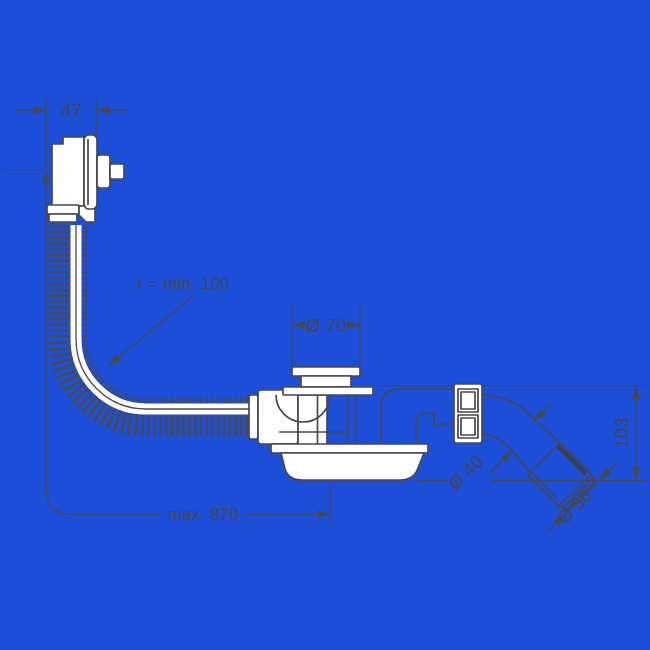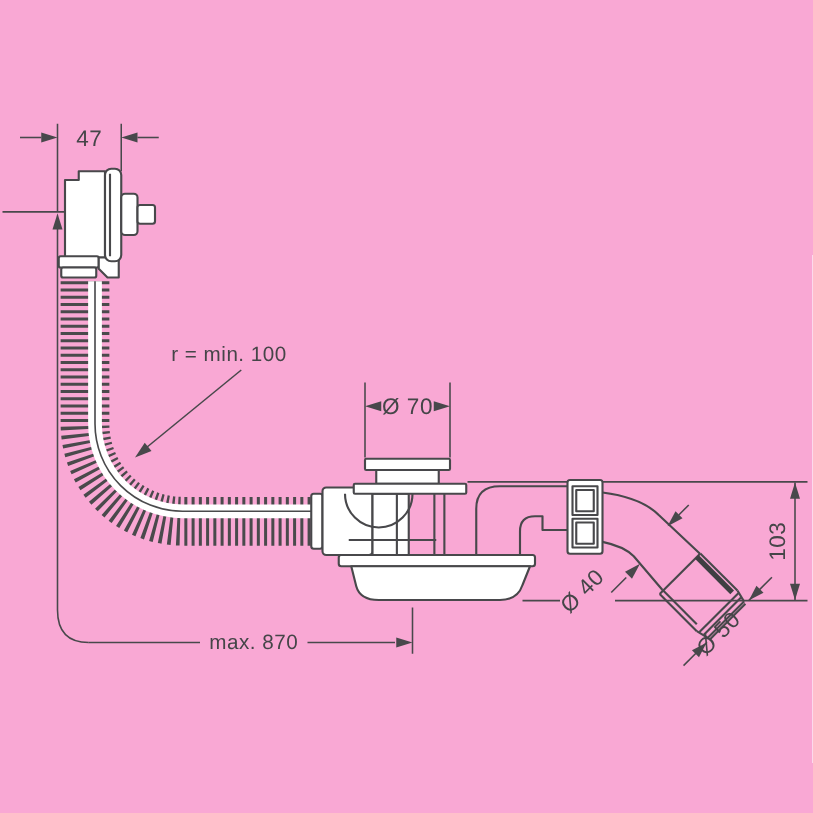--- a/index.html
+++ b/index.html
@@ -1,16 +1,16 @@
 <!DOCTYPE html>
 <html><head>
 <meta charset="utf-8">
 <style>
   html,body{margin:0;padding:0;background:#fff;}
-  .stage{position:relative;width:650px;height:650px;background:#f9a8d4;overflow:hidden;
+  .stage{position:relative;width:650px;height:650px;background:#1d4ed8;overflow:hidden;
          font-family:"Liberation Sans","DejaVu Sans",sans-serif;}
   svg{display:block}
   
   .ol{stroke:#48484b;stroke-width:1.7;fill:none;stroke-linejoin:round;}
   .fw{stroke:#48484b;stroke-width:1.7;fill:#ffffff;stroke-linejoin:round;}
   .dim{stroke:#48484b;stroke-width:1.25;fill:none;}
   .thick{stroke:#3f3f42;stroke-width:4.2;fill:none;}
   .ah{fill:#48484b;stroke:none;}
   .ribs{stroke:#4a4a4c;stroke-width:39;fill:none;stroke-dasharray:2.4 3.4;}
   .core{stroke:#ffffff;stroke-width:11;fill:none;}

